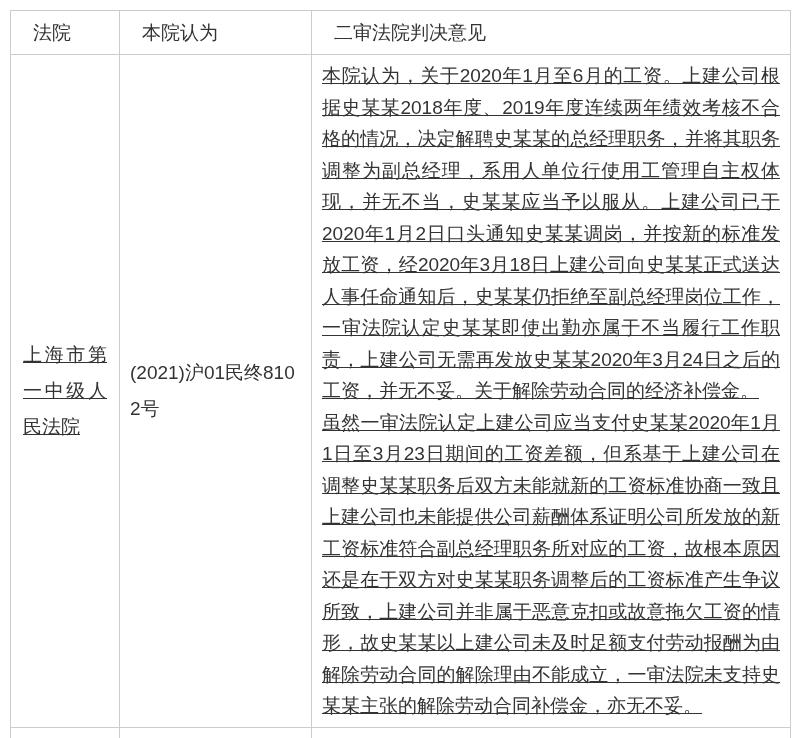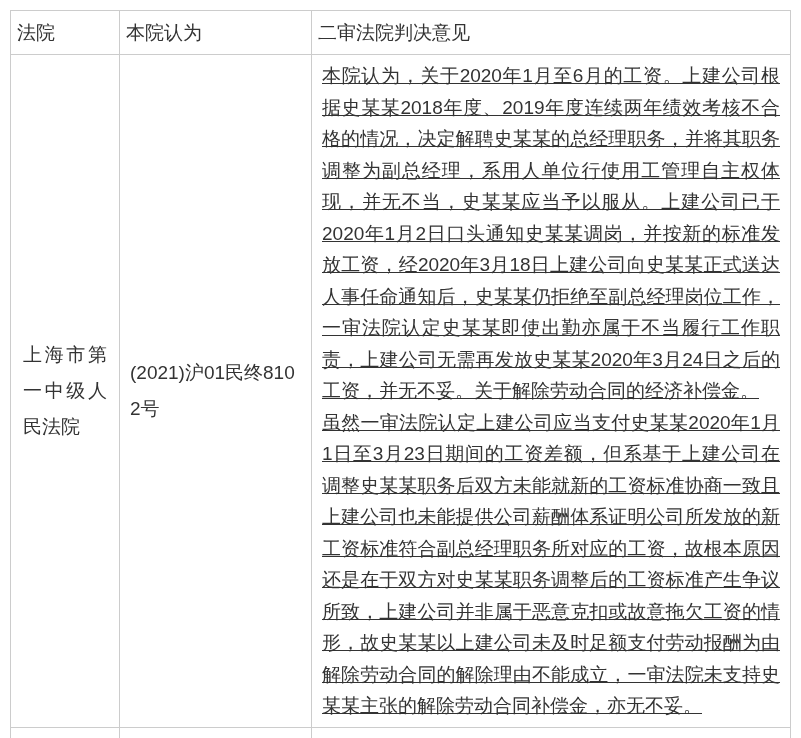--- a/index.html
+++ b/index.html
@@ -26,28 +26,29 @@
     color: #333333;
     font-weight: normal;
     font-size: 19px;
     box-sizing: border-box;
     background: #ffffff;
   }
   .case-table thead th {
     height: 44px;
     text-align: left;
     vertical-align: middle;
-    padding: 0 6px;
+    padding: 0 22px;
   }
   td.cell-court {
     vertical-align: middle;
     text-align: justify;
     padding: 0 12px;
     line-height: 36px;
     word-break: break-all;
+    text-decoration: underline;
   }
   td.cell-caseno {
     vertical-align: middle;
     padding: 16px 10px;
     line-height: 36px;
     word-break: break-all;
     margin-top: 29px;
   }
   td.cell-opinion {
     vertical-align: middle;

